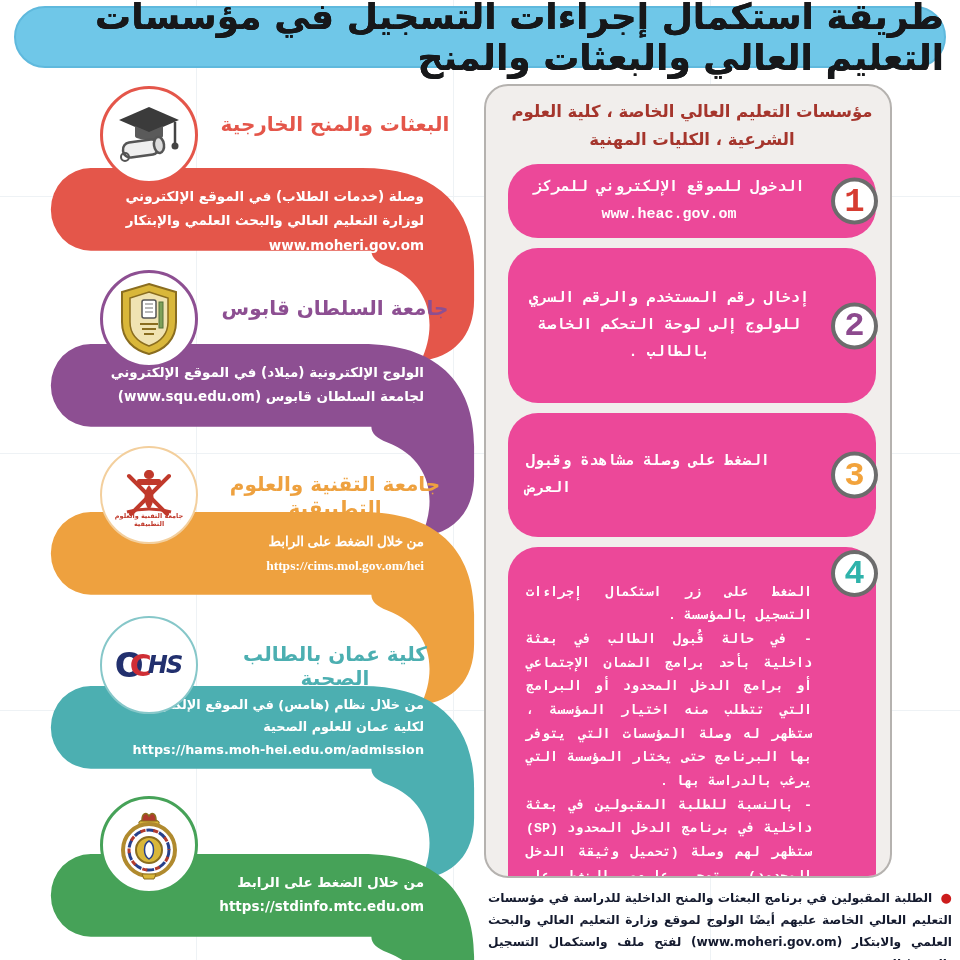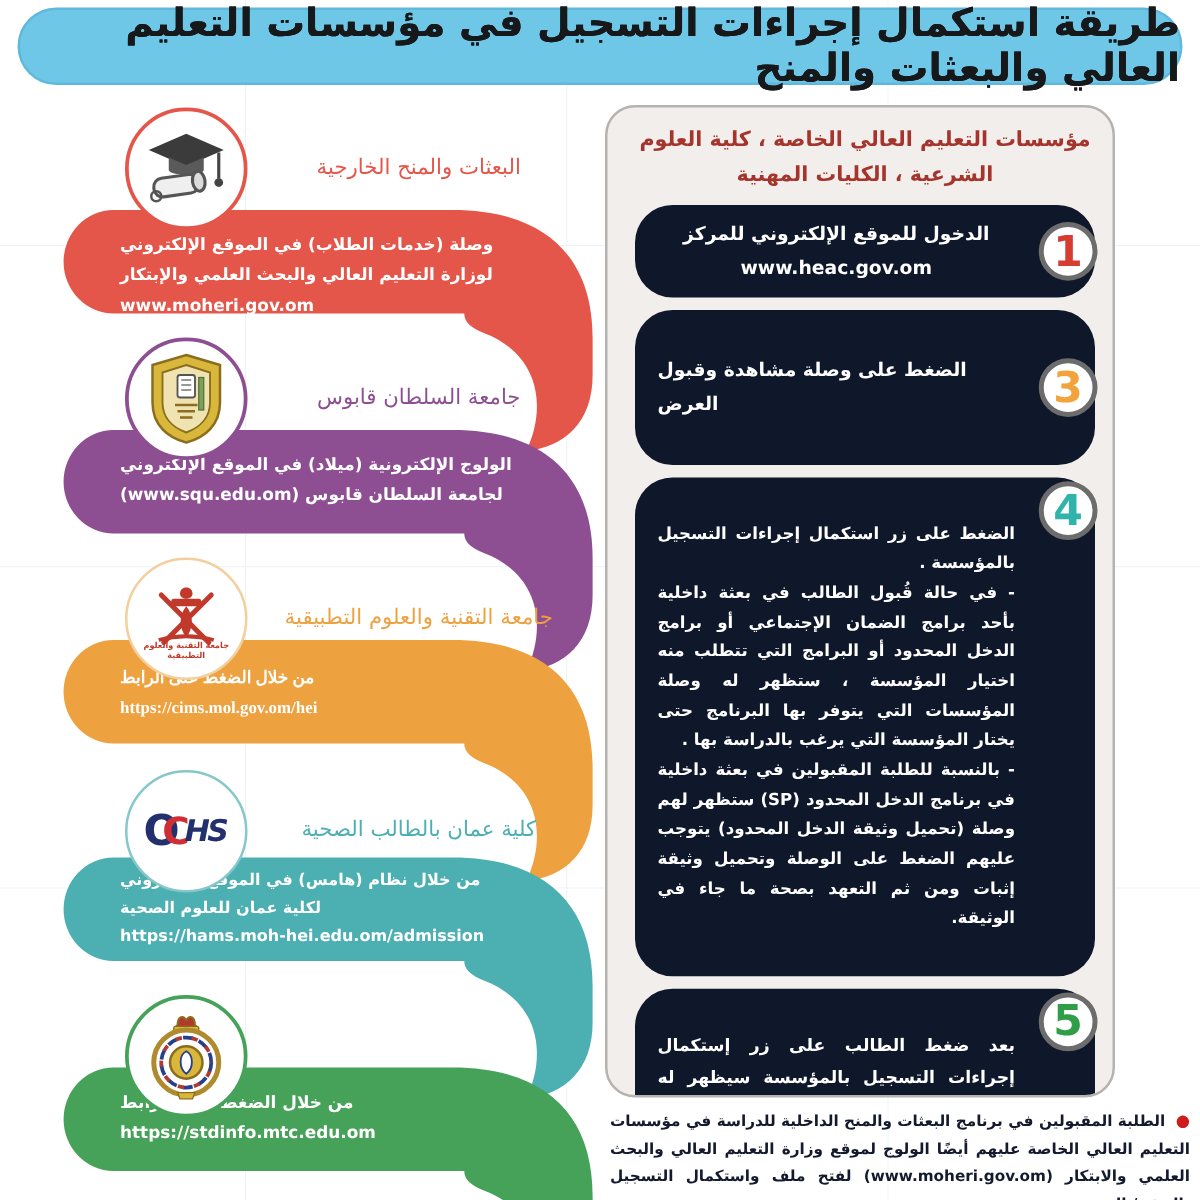--- a/index.html
+++ b/index.html
@@ -15,40 +15,40 @@
       linear-gradient(#eef2f5 1px, transparent 1px),
       linear-gradient(90deg, #eef2f5 1px, transparent 1px);
     background-size:257px 257px;
     background-position:-61px -61px;
   }
   
   .title-bar{
     position:absolute; left:14px; top:6px; width:932px; height:62px;
     background:#6fc7e8; border:2px solid #5fb9dd; border-radius:32px;
     display:flex; align-items:center; justify-content:center;
-    color:#17181a; font-weight:bold; font-size:31px; letter-spacing:-0.5px;
+    color:#17181a; font-weight:bold; font-size:36px; letter-spacing:-0.5px;
     text-shadow:0 0 0 #000;
   }
   
   .org{ position:absolute; right:auto; left:0; width:500px; height:210px; }
   .org .ribbon{ position:absolute; left:48px; width:428px; height:202px; overflow:visible; }
   .org .badge{
     position:absolute; left:100px; top:0; width:98px; height:98px;
     background:#fff; border-radius:50%;
     display:flex; align-items:center; justify-content:center; z-index:3;
   }
   .org .org-title{
-    position:absolute; left:210px; top:38px; width:250px;
-    font-weight:normal; font-size:17px; text-align:center; z-index:2;
+    position:absolute; left:210px; top:26px; width:250px;
+    font-weight:bold; font-size:20px; text-align:center; z-index:2;
     direction:rtl;
   }
   .org .org-details{
-    position:absolute; left:96px; width:340px; z-index:2;
+    position:absolute; left:84px; width:340px; z-index:2;
     color:#fff; font-weight:bold; font-size:13.5px; line-height:1.8;
-    text-align:left; white-space:pre-line; direction:rtl;
+    text-align:right; white-space:pre-line; direction:rtl;
   }
   #org1{ top:86px; }  #org1 .ribbon{ top:82px; } #org1 .org-details{ top:98px; }
   #org2{ top:270px; } #org2 .ribbon{ top:74px; } #org2 .org-details{ top:90px; }
   #org3{ top:446px; } #org3 .ribbon{ top:66px; } #org3 .org-details{ top:84px;font-family:Liberation Serif, serif; }
   #org4{ top:616px; } #org4 .ribbon{ top:70px; } #org4 .org-details{ top:78px; font-size:12.8px; line-height:1.75; }
   #org5{ top:796px; } #org5 .ribbon{ top:58px; } #org5 .org-details{ top:74px; }
   .badge.b1{ border:3px solid #e4564a; }
   .badge.b2{ border:3px solid #8d4f92; }
   .badge.b3{ border:2px solid #f3cf9d; }
   .badge.b4{ border:2px solid #86c7c9; }
@@ -65,24 +65,24 @@
   .panel{
     position:absolute; left:484px; top:84px; width:408px; height:794px;
     background:#f1eeec; border:2px solid #b5b2af; border-radius:24px;
     padding:10px 12px 8px 20px; overflow:hidden;
   }
   .panel-header{
     color:#a5352c; font-weight:bold; font-size:16.5px; text-align:center;
     line-height:1.7; margin:2px 4px 10px 4px; direction:rtl;
   }
   .step{
-    position:relative; background:#0f172a; color:#fff; font-weight:bold;
+    position:relative; background:#ec4899; color:#fff; font-weight:bold;
     border-radius:30px; margin:0 2px 10px 2px;
     padding:10px 64px 10px 18px; direction:rtl;
-    white-space:pre-line; line-height:1.8;
+    white-space:pre-line; line-height:1.8;font-family:Liberation Mono, monospace;
   }
   .step .num{
     position:absolute; right:-2px; width:47px; height:47px;
     background:#fff; border:4px solid #6c6c6c; border-radius:50%;
     display:flex; align-items:center; justify-content:center;
     font-size:34px; font-weight:bold; line-height:1;
   }
   .step.center-num .num{ top:50%; transform:translateY(-50%); }
   .step.top-num .num{ top:3px; }
   #step1{ font-size:15px; text-align:center; min-height:46px; display:flex; align-items:center; justify-content:center; }
@@ -200,20 +200,24 @@
   </div>
 
   <div class="panel">
     <div class="panel-header">مؤسسات التعليم العالي الخاصة ، كلية العلوم الشرعية ، الكليات المهنية</div>
 
     <div class="step center-num" id="step1">
       <span>الدخول للموقع الإلكتروني للمركز www.heac.gov.om</span>
       <span class="num" style="color: rgb(214, 60, 49);">1</span>
     </div>
 
+    <div class="step center-num" id="step2">
+      <span>إدخال رقم المستخدم والرقم السري للولوج إلى لوحة التحكم الخاصة بالطالب .</span>
+      <span class="num" style="color: rgb(141, 74, 142);">2</span>
+    </div>
 
     <div class="step center-num" id="step3">
       <span>الضغط على وصلة مشاهدة وقبول العرض</span>
       <span class="num" style="color: rgb(242, 163, 60);">3</span>
     </div>
 
     <div class="step top-num" id="step4">
       <span>الضغط على زر استكمال إجراءات التسجيل بالمؤسسة .
 - في حالة قُبول الطالب في بعثة داخلية بأحد برامج الضمان الإجتماعي أو برامج الدخل المحدود أو البرامج التي تتطلب منه اختيار المؤسسة ، ستظهر له وصلة المؤسسات التي يتوفر بها البرنامج حتى يختار المؤسسة التي يرغب بالدراسة بها .
 - بالنسبة للطلبة المقبولين في بعثة داخلية في برنامج الدخل المحدود (SP) ستظهر لهم وصلة (تحميل وثيقة الدخل المحدود) يتوجب عليهم الضغط على الوصلة وتحميل وثيقة إثبات ومن ثم التعهد بصحة ما جاء في الوثيقة.</span>

